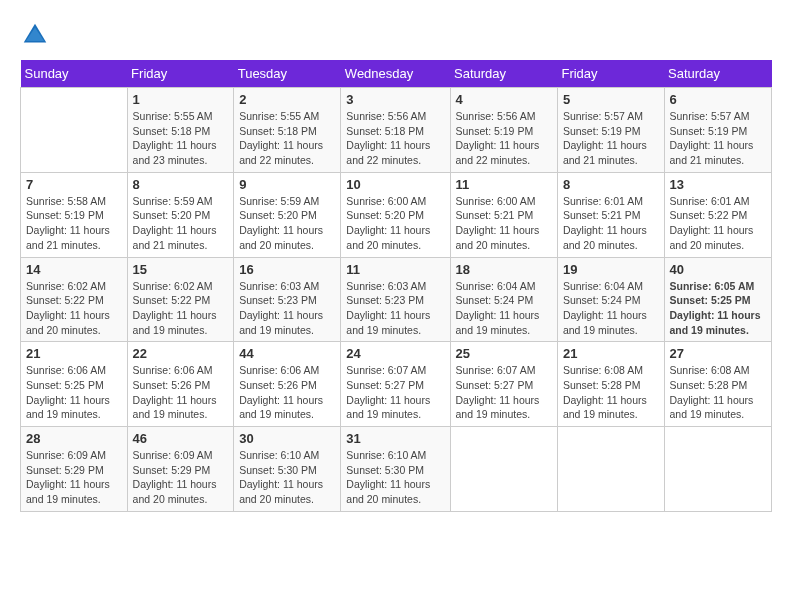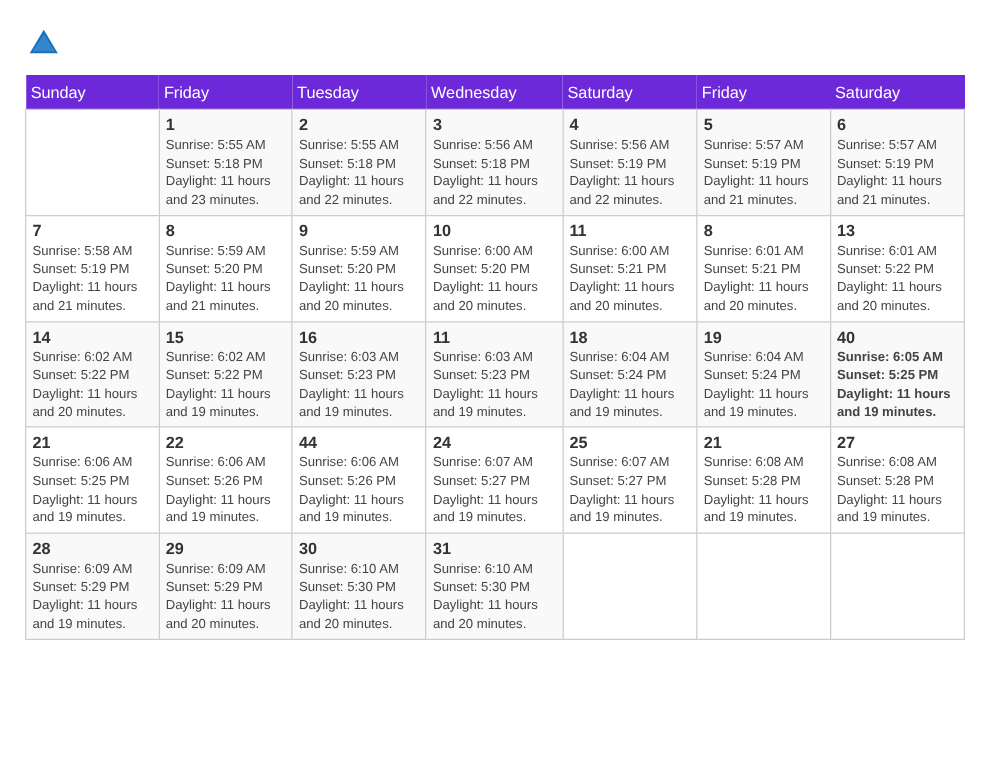--- a/index.html
+++ b/index.html
@@ -325,21 +325,21 @@
       </tr>
       <tr>
         <td>
           <span class="day-num">28</span>
           <div class="day-info" style="white-space: pre-line;">Sunrise: 6:09 AM
 Sunset: 5:29 PM
 Daylight: 11 hours
 and 19 minutes.</div>
         </td>
         <td>
-          <span class="day-num">29</span>
+          <span class="day-num">46</span>
           <div class="day-info" style="white-space: pre-line;">Sunrise: 6:09 AM
 Sunset: 5:29 PM
 Daylight: 11 hours
 and 20 minutes.</div>
         </td>
         <td>
           <span class="day-num">30</span>
           <div class="day-info" style="white-space: pre-line;">Sunrise: 6:10 AM
 Sunset: 5:30 PM
 Daylight: 11 hours

